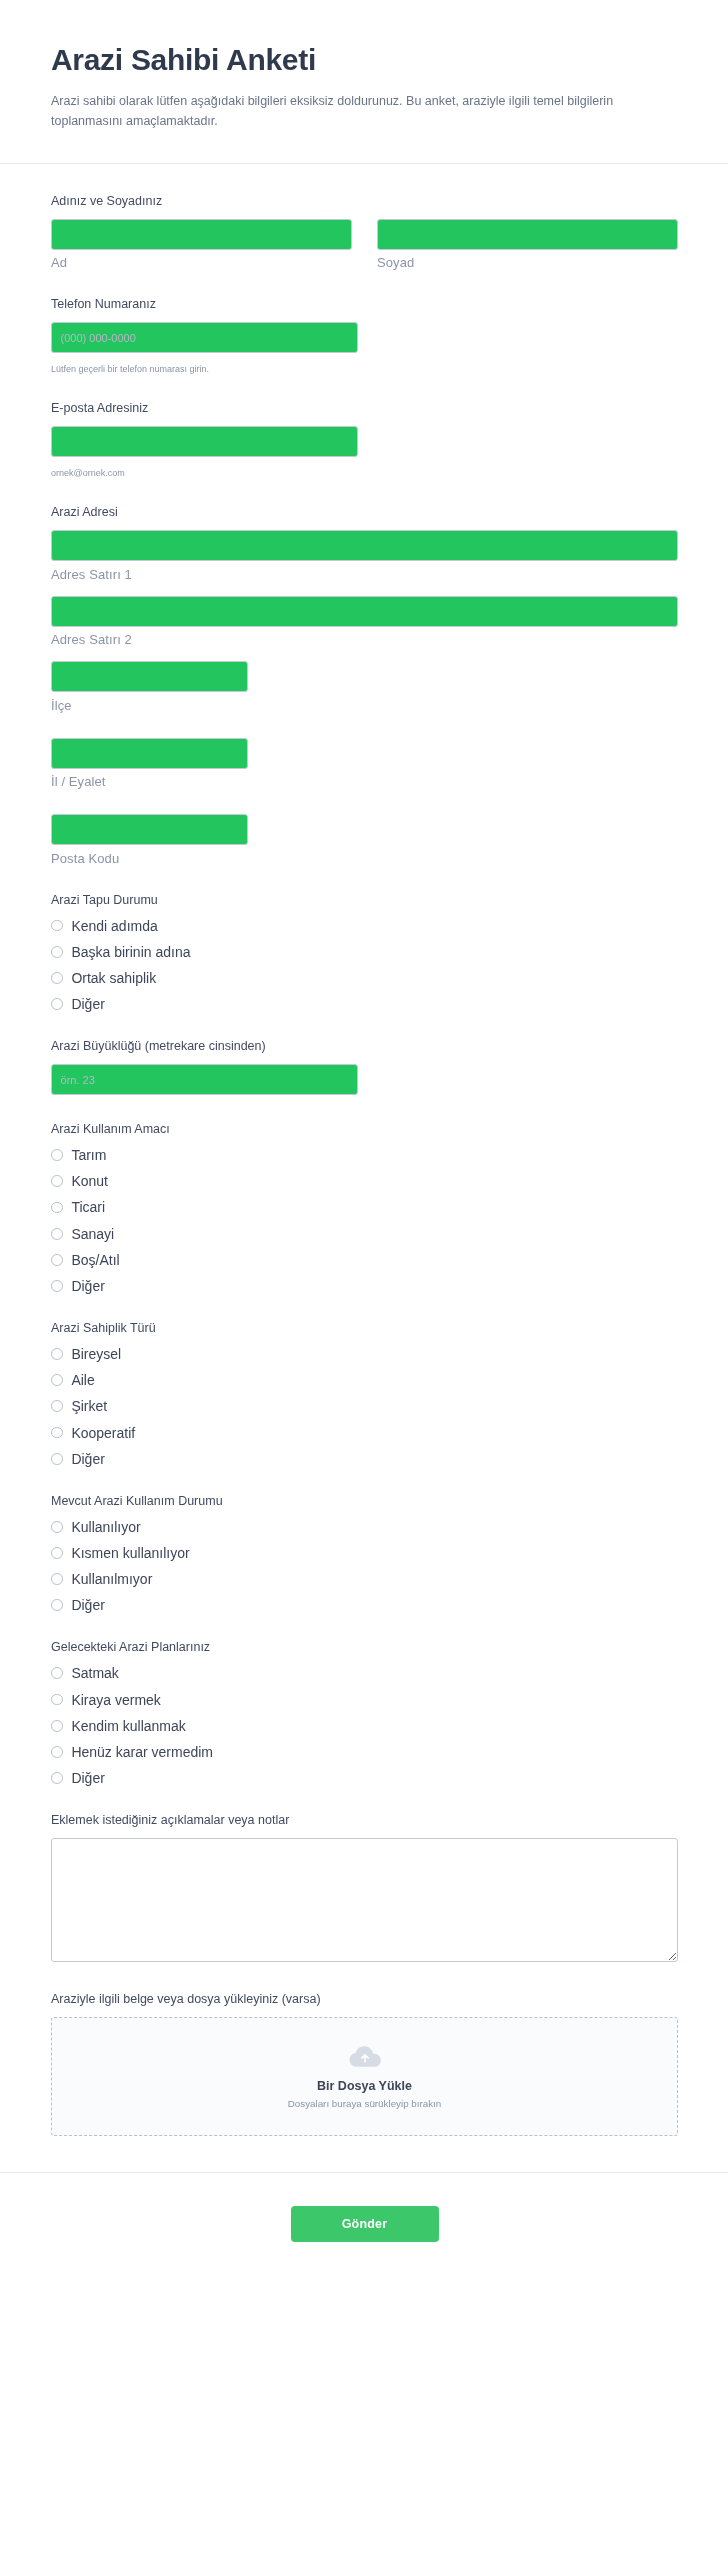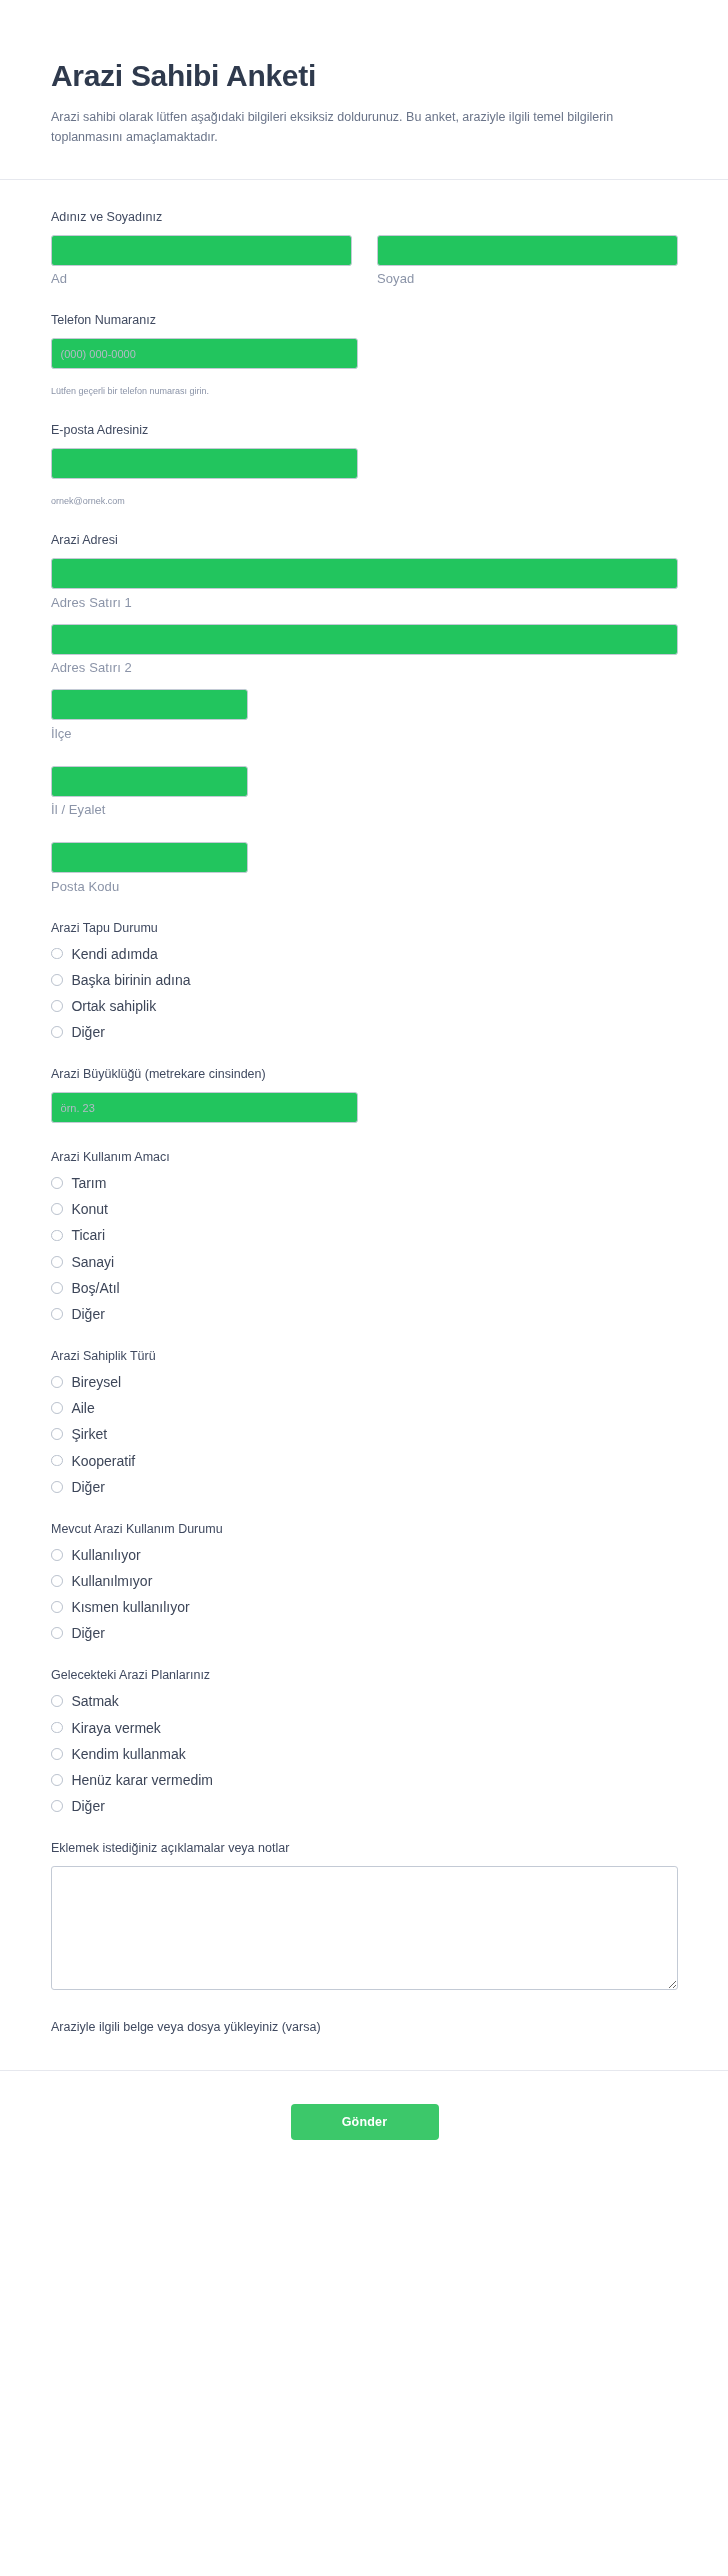--- a/index.html
+++ b/index.html
@@ -23,21 +23,21 @@
   }
   
   .form-header {
     padding: 43px 51px 31px 51px;
     border-bottom: 0.8px solid #e6e8ee;
   }
   .form-title {
     font-size: 30px;
     font-weight: bold;
     color: #2f3a4d;
-    margin: 16px 0 14px 0;
+    margin: 0 0 14px 0;
     letter-spacing: -0.3px;
   }
   .form-subtitle {
     font-size: 12.5px;
     line-height: 1.62;
     color: #6a7489;
     margin: 0;
     max-width: 595px;
     font-weight: normal;
   }
@@ -58,21 +58,21 @@
   .sublabel {
     font-size: 13px;
     color: #8b94a8;
     margin-top: 5.5px;
     display: block;
     letter-spacing: 0.1px;
   }
   .hint {
     font-size: 9px;
     color: #8b94a8;
-    margin-top: 17px;
+    margin-top: 11px;
     display: block;
   }
   input[type="text"] {
     width: 100%;
     height: 31px;
     border: 0.8px solid #c3cad5;
     border-radius: 3.1px;
     padding: 4.7px 8.6px;
     font-size: 11px;
     font-family: "Liberation Sans", sans-serif;
@@ -334,25 +334,25 @@
 
     <div class="field-block">
       <span class="field-label">Mevcut Arazi Kullanım Durumu</span>
       <div class="radio-group">
         <div class="radio-item">
           <span class="radio-circle"></span>
           <span class="radio-text">Kullanılıyor</span>
         </div>
         <div class="radio-item">
           <span class="radio-circle"></span>
+          <span class="radio-text">Kısmen kullanılıyor</span>
+        </div>
+        <div class="radio-item">
+          <span class="radio-circle"></span>
           <span class="radio-text">Kullanılmıyor</span>
-        </div>
-        <div class="radio-item">
-          <span class="radio-circle"></span>
-          <span class="radio-text">Kısmen kullanılıyor</span>
         </div>
         <div class="radio-item">
           <span class="radio-circle"></span>
           <span class="radio-text">Diğer</span>
         </div>
       </div>
     </div>
 
     <div class="field-block">
       <span class="field-label">Gelecekteki Arazi Planlarınız</span>
@@ -380,20 +380,30 @@
       </div>
     </div>
 
     <div class="field-block">
       <span class="field-label">Eklemek istediğiniz açıklamalar veya notlar</span>
       <textarea style=""></textarea>
     </div>
 
     <div class="field-block">
       <span class="field-label">Araziyle ilgili belge veya dosya yükleyiniz (varsa)</span>
+      <div class="upload-box">
+        <span class="upload-icon">
+          <svg width="34" height="27" viewBox="0 0 44 34" fill="none" xmlns="http://www.w3.org/2000/svg">
+            <path d="M34.5 29H11C6.03 29 2 24.97 2 20c0-4.6 3.45-8.39 7.9-8.93C11.2 6.1 15.7 2.5 21 2.5c5.8 0 10.6 4.2 11.6 9.7h1.4c4.7 0 8.5 3.8 8.5 8.4S39.2 29 34.5 29z" fill="#d6dbe4"></path>
+            <path d="M22 22.5v-9m0 0l-4 4m4-4l4 4" stroke="#ffffff" stroke-width="2.2" stroke-linecap="round" stroke-linejoin="round"></path>
+          </svg>
+        </span>
+        <span class="upload-title">Bir Dosya Yükle</span>
+        <span class="upload-sub">Dosyaları buraya sürükleyip bırakın</span>
+      </div>
     </div>
 
   </div>
 
   <div class="form-footer">
     <button class="submit-button">Gönder</button>
   </div>
 
 </div>
 

